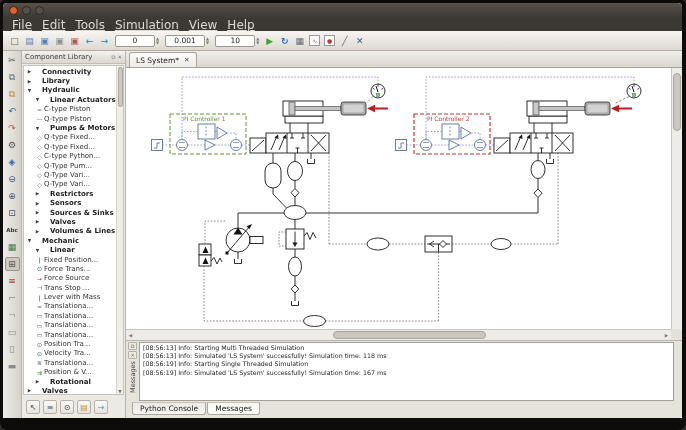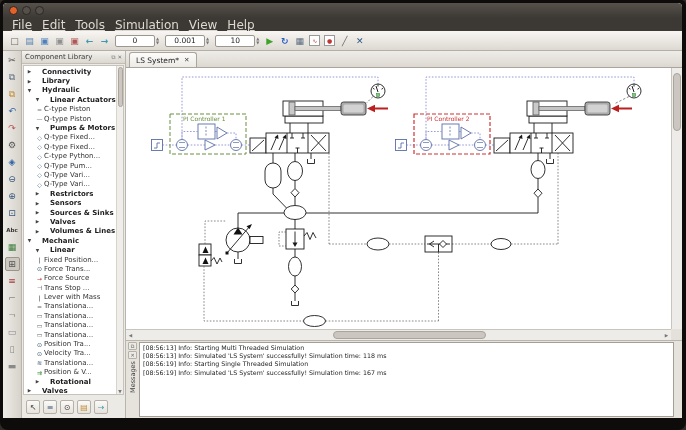--- a/index.html
+++ b/index.html
@@ -662,18 +662,23 @@
               <span class="strip-label">Messages</span>
             </div>
             <div class="msg-log">
 
             <div class="msg-line">[08:56:13] Info: Starting Multi Threaded Simulation</div>
                 <div class="msg-line">[08:56:13] Info: Simulated 'LS System' successfully!  Simulation time: 118 ms</div>
                 <div class="msg-line">[08:56:19] Info: Starting Single Threaded Simulation</div>
                 <div class="msg-line">[08:56:19] Info: Simulated 'LS System' successfully!  Simulation time: 167 ms</div>
               </div>
           </div>
+          <div class="msg-tabs">
+
+          <div class="btab">Python Console</div>
+              <div class="btab active">Messages</div>
+            </div>
         </div>
       </div>
     </div>
 
   </div>
 </div>
 
 </body></html>

